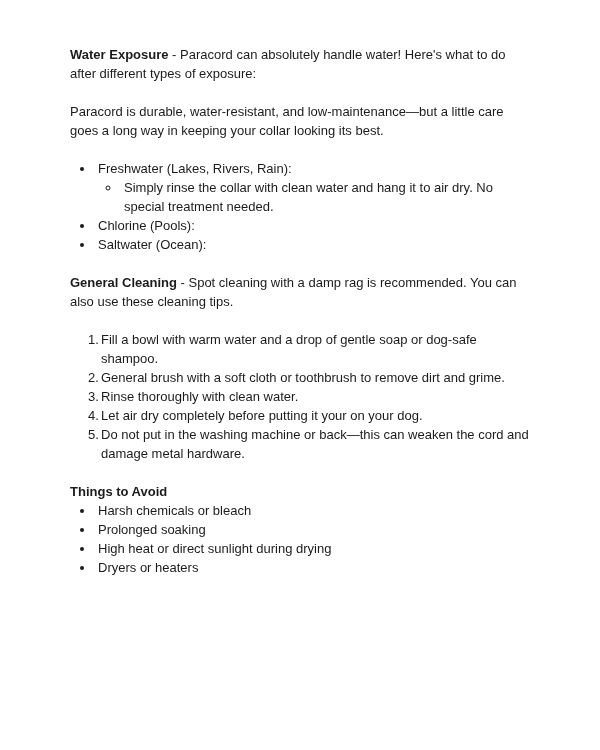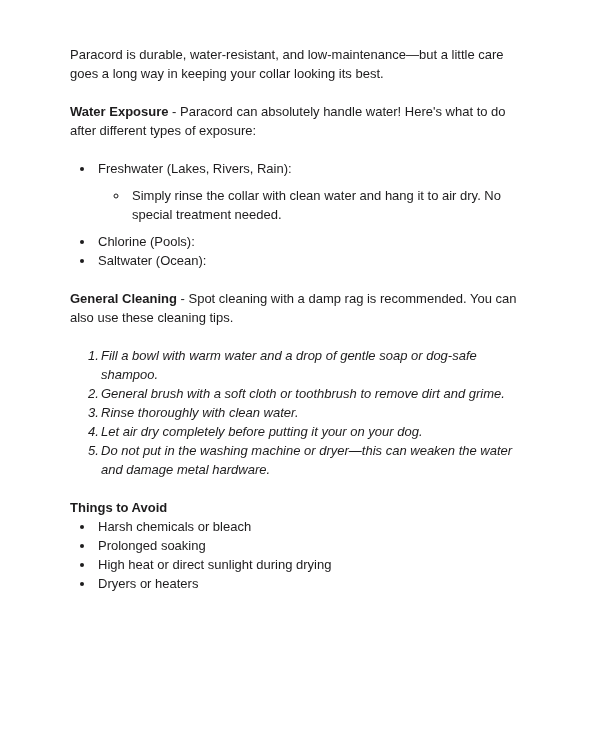--- a/index.html
+++ b/index.html
@@ -31,53 +31,52 @@
   ul.bullet-list {
     list-style: disc;
     margin: 0 0 19px 0;
     padding-left: 25px;
   }
   ul.bullet-list.last { margin: 0; }
   ul.bullet-list > li { padding-left: 3px; }
 
   ul.sub-list {
     list-style: circle;
-    margin: 8px;
+    margin: 0;
     padding-left: 23px;
   }
   ul.sub-list > li { padding-left: 3px; }
 
   ol.step-list {
     list-style: none;
     counter-reset: step;
     margin: 0 0 19px 0;
     padding-left: 18px;
   }
   ol.step-list > li {
     counter-increment: step;
     position: relative;
     padding-left: 13px;
-    font-style: italic;
   }
   ol.step-list > li::before {
     content: counter(step) ".";
     position: absolute;
     left: 0;
     top: 0;
   }
 </style>
 </head>
 <body>
 
 <div class="page">
 
 
+  <p class="para"><strong>Water Exposure</strong><span> - Paracord can absolutely handle water! Here's what to do after different types of exposure:</span></p>
+
   <p class="para">Paracord is durable, water-resistant, and low-maintenance—but a little care goes a long way in keeping your collar looking its best.</p>
-
-  <p class="para"><strong>Water Exposure</strong><span> - Paracord can absolutely handle water! Here's what to do after different types of exposure:</span></p>
 
   <ul class="bullet-list">
     <li>
       <span>Freshwater (Lakes, Rivers, Rain):</span>
       <ul class="sub-list">
         <li>Simply rinse the collar with clean water and hang it to air dry. No special treatment needed.</li>
       </ul>
     </li>
     <li>
       <span>Chlorine (Pools):</span>
@@ -87,21 +86,21 @@
     </li>
   </ul>
 
   <p class="para"><strong>General Cleaning</strong><span> - Spot cleaning with a damp rag is recommended. You can also use these cleaning tips.</span></p>
 
   <ol class="step-list">
     <li>Fill a bowl with warm water and a drop of gentle soap or dog-safe shampoo.</li>
     <li>General brush with a soft cloth or toothbrush to remove dirt and grime.</li>
     <li>Rinse thoroughly with clean water.</li>
     <li>Let air dry completely before putting it your on your dog.</li>
-    <li>Do not put in the washing machine or dryer—this can weaken the water and damage metal hardware.</li>
+    <li>Do not put in the washing machine or back—this can weaken the cord and damage metal hardware.</li>
   </ol>
 
   <p class="para tight"><strong>Things to Avoid</strong></p>
 
   <ul class="bullet-list last">
     <li>Harsh chemicals or bleach</li>
     <li>Prolonged soaking</li>
     <li>High heat or direct sunlight during drying</li>
     <li>Dryers or heaters</li>
   </ul>

